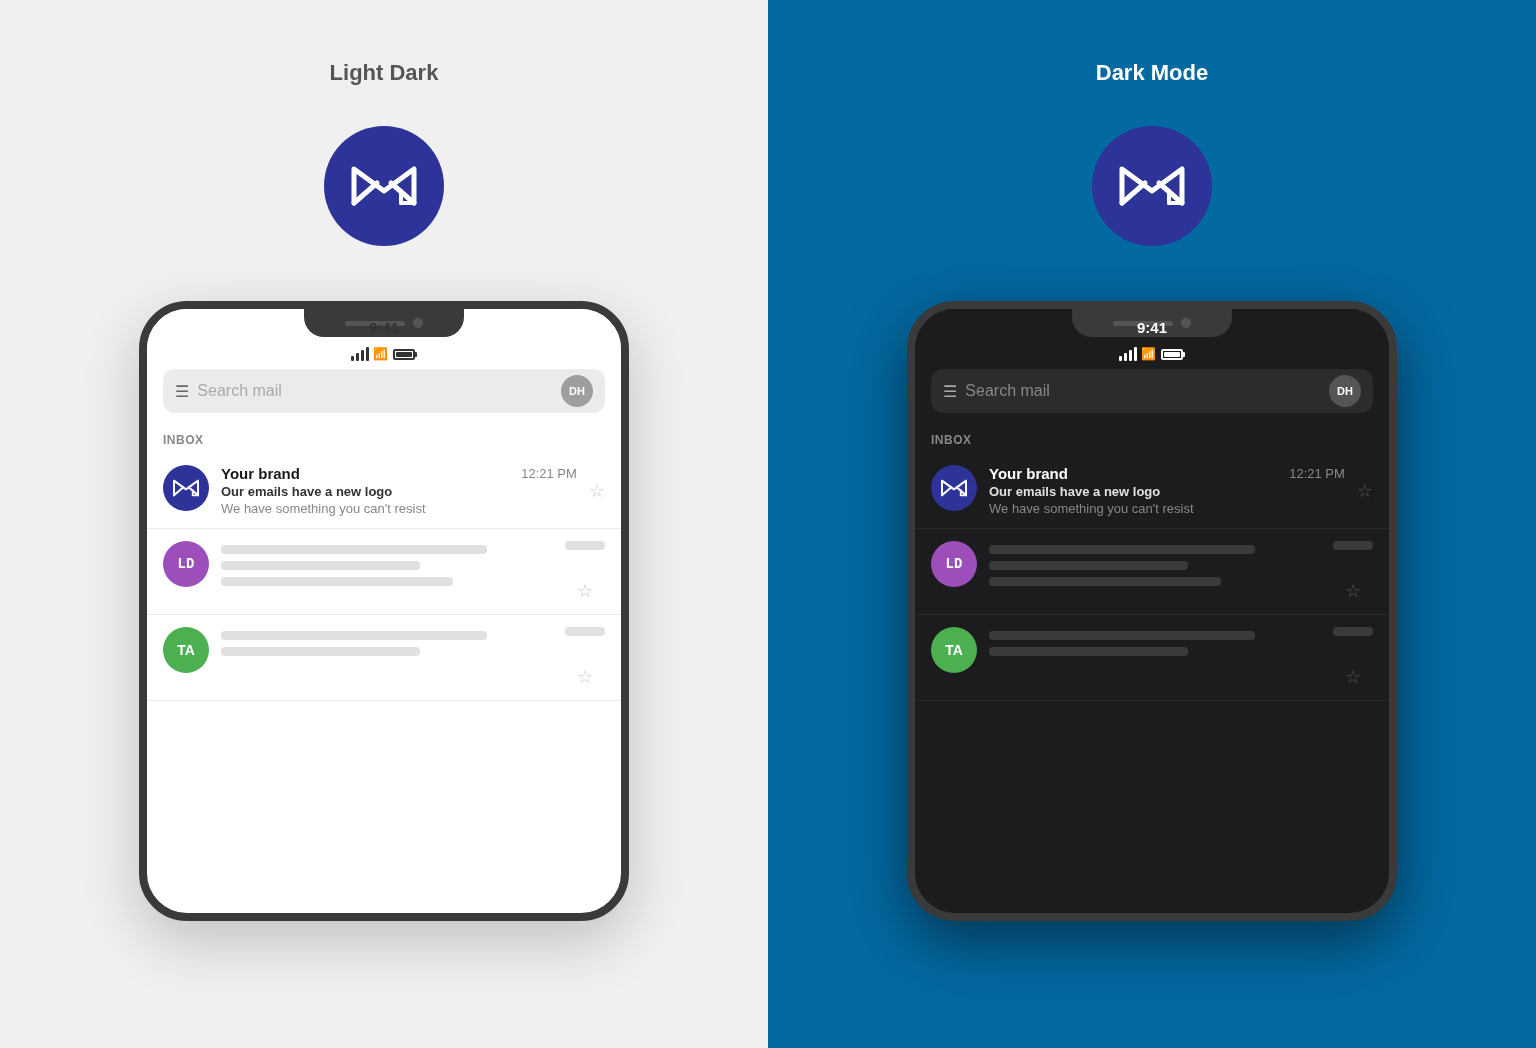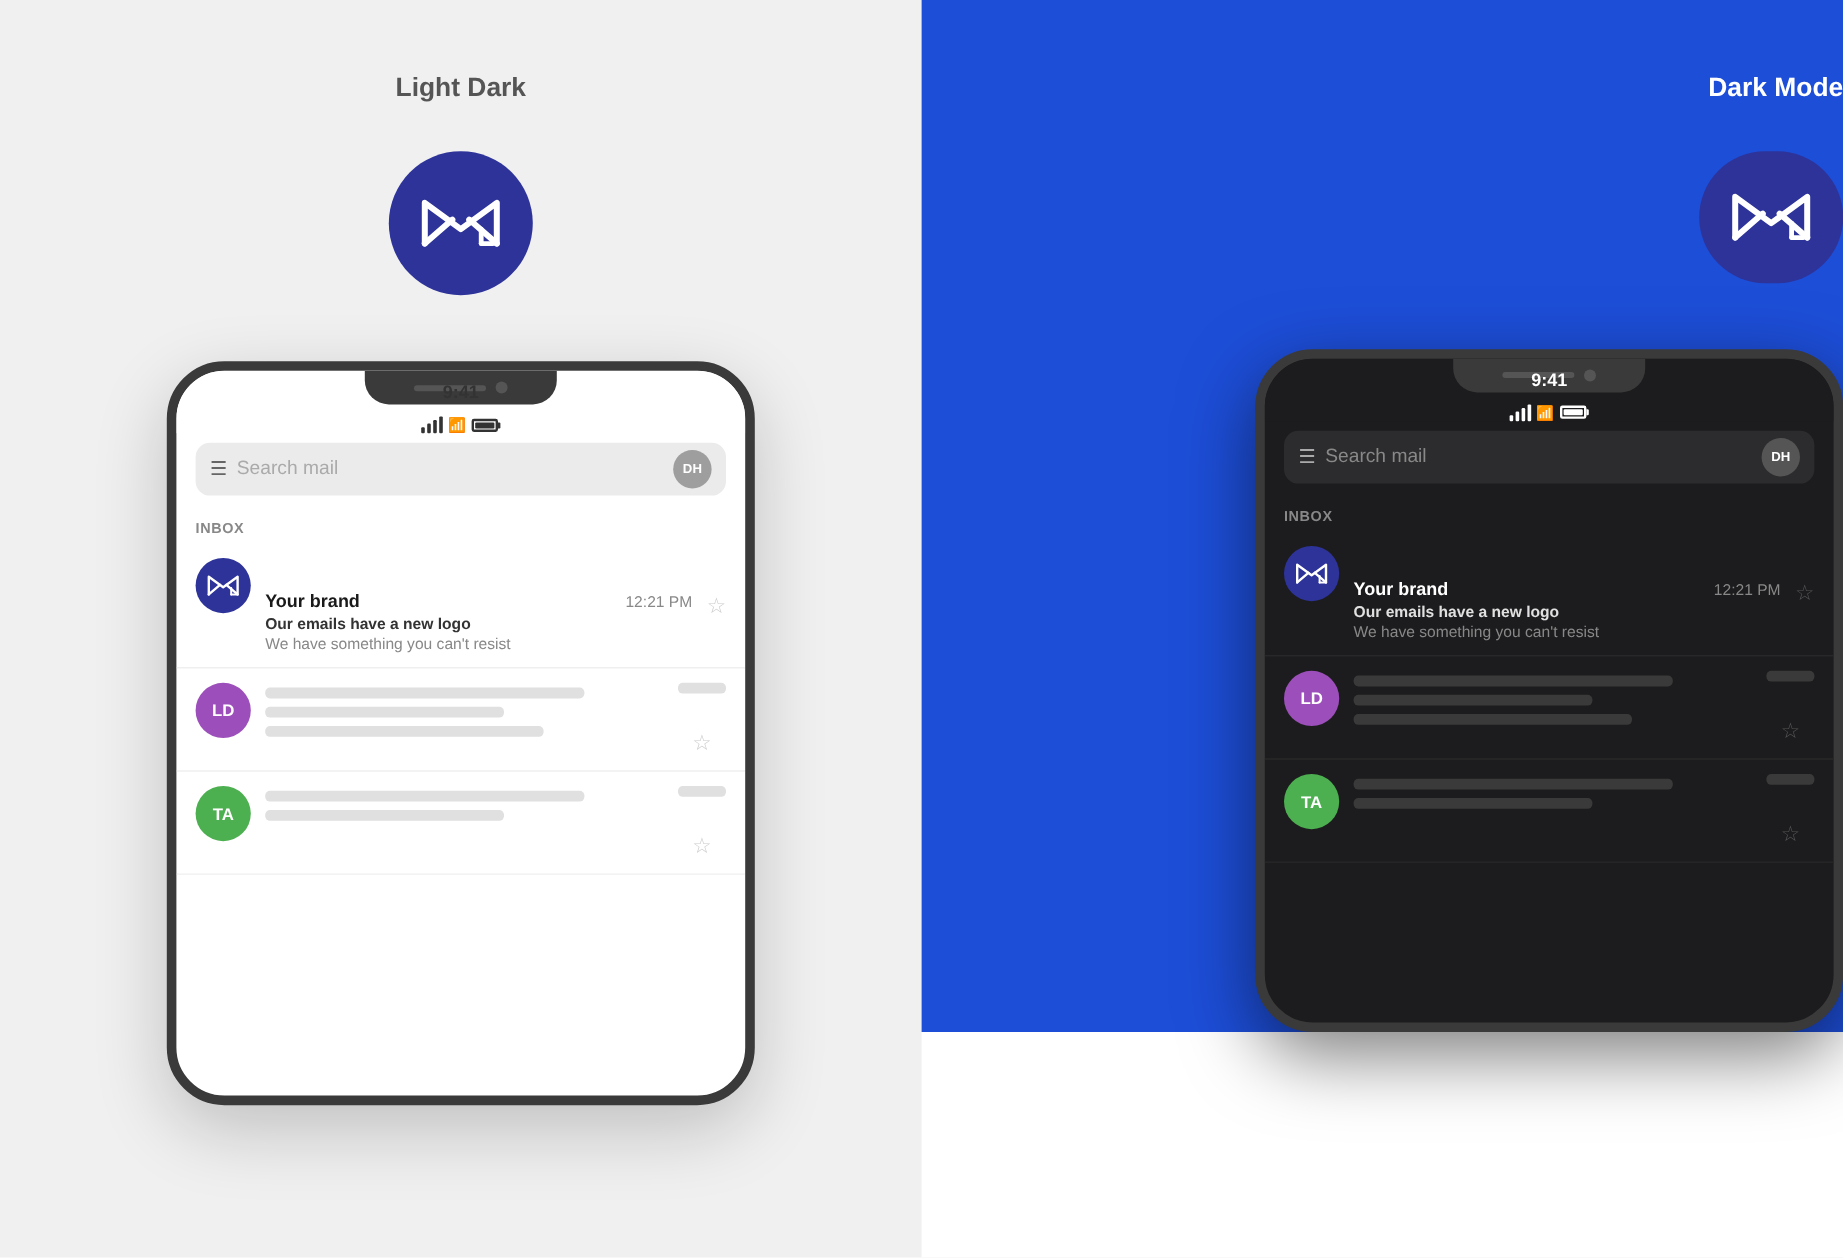--- a/index.html
+++ b/index.html
@@ -19,25 +19,25 @@
       display: flex;
       flex-direction: column;
       align-items: center;
       padding-top: 60px;
       position: relative;
     }
 
     
     .panel-dark {
       width: 768px;
-      height: 860px;
-      background: #1d4ed8;
+      height: 1048px;
+      background: #0369a1;
       display: flex;
       flex-direction: column;
-      align-items: flex-end;
+      align-items: center;
       padding-top: 60px;
       position: relative;
     }
 
     .mode-label {
       font-size: 22px;
       font-weight: 600;
       color: #555;
       margin-bottom: 40px;
     }
@@ -352,21 +352,20 @@
       border-radius: 50%;
       background: #2d3399;
       display: flex;
       align-items: center;
       justify-content: center;
       flex-shrink: 0;
     }
 
     .email-content {
       flex: 1;
-      margin-top: 28px;
     }
 
     .email-header {
       display: flex;
       justify-content: space-between;
       align-items: center;
       margin-bottom: 2px;
     }
 
     .email-sender {
@@ -439,20 +438,21 @@
       height: 46px;
       border-radius: 50%;
       background: #9c4fba;
       display: flex;
       align-items: center;
       justify-content: center;
       color: white;
       font-size: 14px;
       font-weight: 700;
       flex-shrink: 0;
+      font-family: Liberation Mono, monospace;
     }
 
     .placeholder-avatar-ta {
       width: 46px;
       height: 46px;
       border-radius: 50%;
       background: #4caf50;
       display: flex;
       align-items: center;
       justify-content: center;

